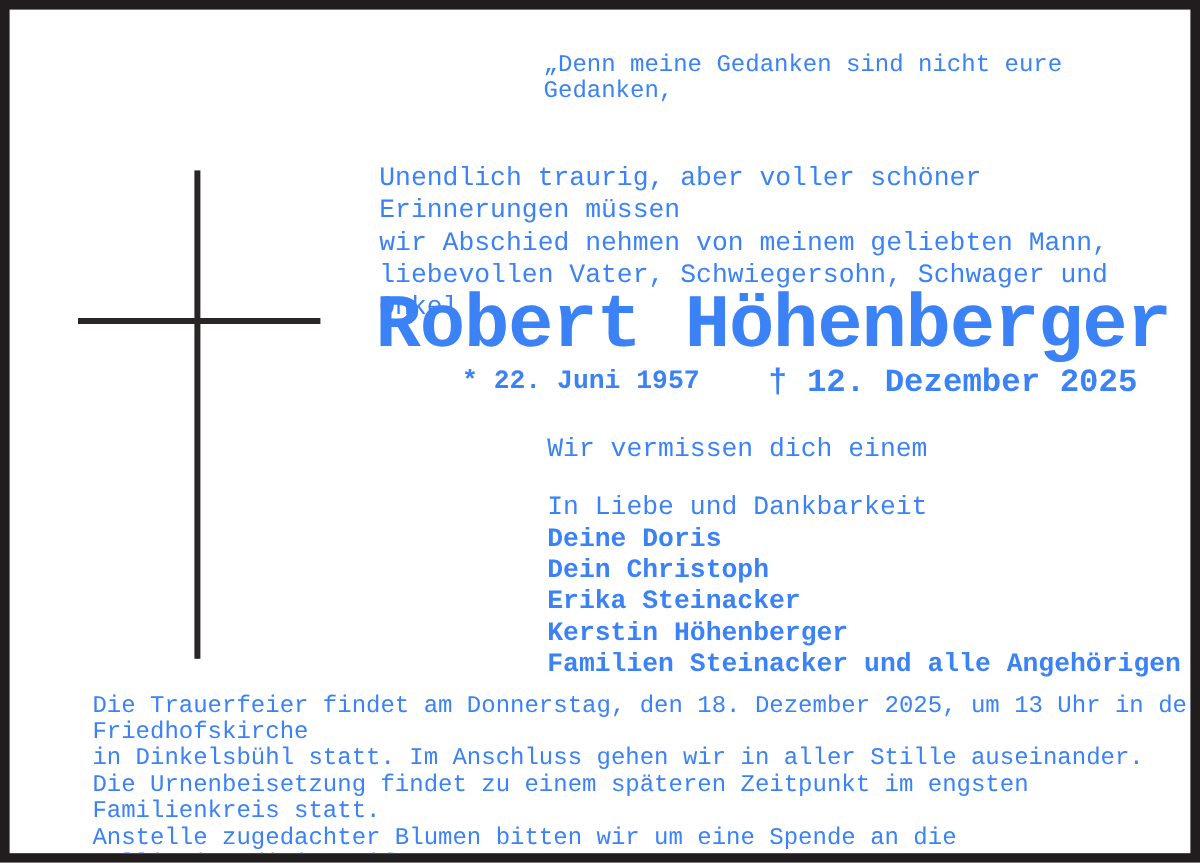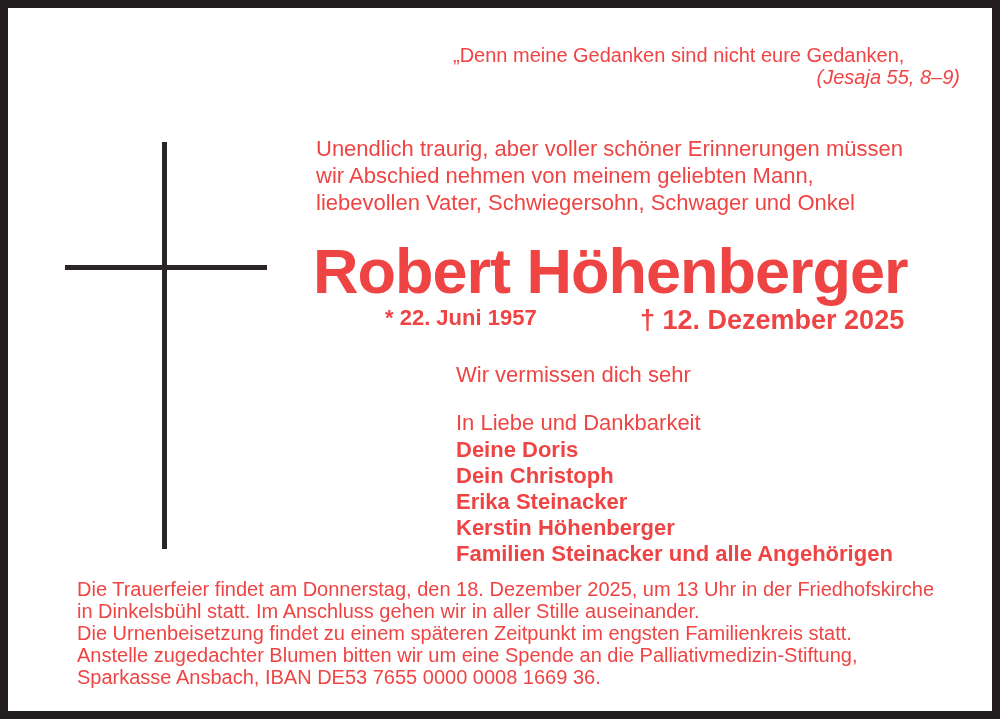--- a/index.html
+++ b/index.html
@@ -7,22 +7,22 @@
     padding: 0;
     background: #ffffff;
   }
   .notice {
     position: relative;
     width: 1000px;
     height: 719px;
     box-sizing: border-box;
     border: 8px solid #211d1e;
     background: #ffffff;
-    font-family: Liberation Sans, sans-serif;
-    color: #ef4444;
+    font-family: Liberation Mono, monospace;
+    color: #3b82f6;
     overflow: hidden;
   }
   .abs { position: absolute; }
 
   .scripture {
     left: 445px;
     top: 36px;
     width: 507px;
     font-size: 20px;
     line-height: 22px;
@@ -115,36 +115,35 @@
     white-space: pre-line;
   }
 </style>
 </head>
 <body>
 
 <div class="notice">
 
   <div class="abs scripture">
     <div>„Denn meine Gedanken sind nicht eure Gedanken,</div>
-    <div class="citation">(Jesaja 55, 8–9)</div>
   </div>
 
   <div class="abs cross-vertical"></div>
   <div class="abs cross-horizontal"></div>
 
   <div class="abs deceased-name">Robert Höhenberger</div>
 
   <div class="abs intro">Unendlich traurig, aber voller schöner Erinnerungen müssen
 wir Abschied nehmen von meinem geliebten Mann,
 liebevollen Vater, Schwiegersohn, Schwager und Onkel</div>
 
   <div class="abs birth-date">* 22. Juni 1957</div>
   <div class="abs death-date">† 12. Dezember 2025</div>
 
-  <div class="abs missing-line">Wir vermissen dich sehr</div>
+  <div class="abs missing-line">Wir vermissen dich einem</div>
   <div class="abs closing-line">In Liebe und Dankbarkeit</div>
 
   <div class="abs mourners">
     <div>Deine Doris</div>
     <div>Dein Christoph</div>
     <div>Erika Steinacker</div>
     <div>Kerstin Höhenberger</div>
     <div>Familien Steinacker und alle Angehörigen</div>
   </div>
 

